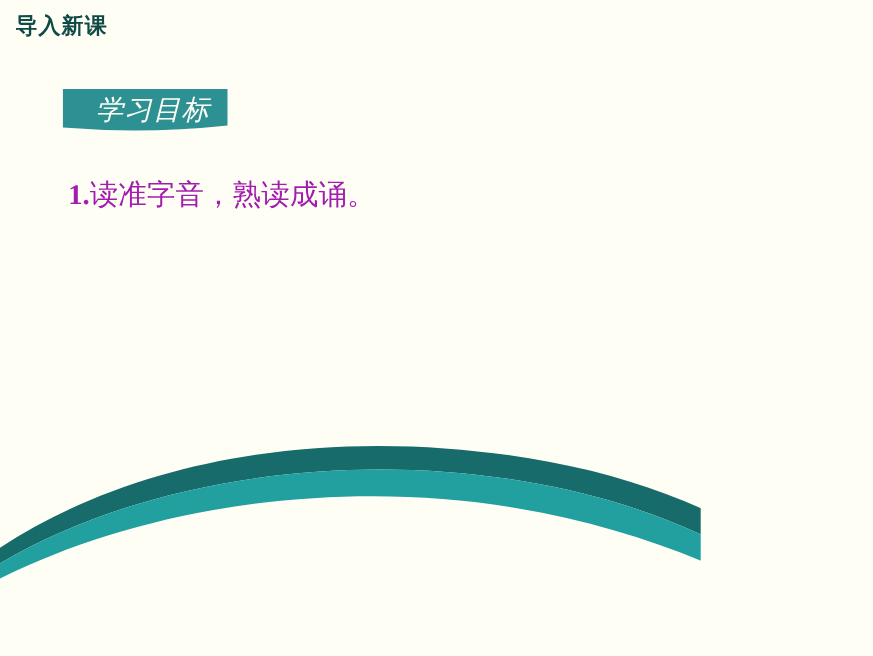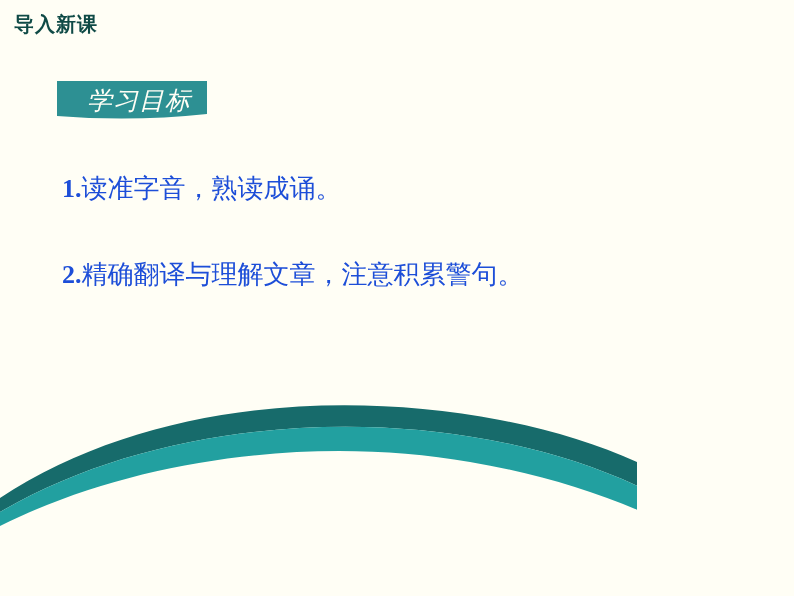--- a/index.html
+++ b/index.html
@@ -75,23 +75,23 @@
   #objectives {
     position: absolute;
     left: 62px;
     top: 160px;
     width: 700px;
   }
   .objective-line {
     font-family: "Liberation Serif", "DejaVu Serif", serif;
     font-size: 26px;
     line-height: 34px;
-    color: #1d4ed8;
+    color: #a21caf;
     white-space: nowrap;
-    margin: 12px 0 52px 0;
+    margin: 0 0 52px 0;
   }
   .objective-line:last-child {
     margin-bottom: 0;
   }
   .objective-index {
     font-family: "Liberation Serif", "DejaVu Serif", serif;
     font-weight: bold;
     font-size: 26px;
   }
 
@@ -116,23 +116,20 @@
     <svg id="goal-banner-shape" viewBox="0 0 150 38" preserveAspectRatio="none">
       <path d="M0,0 L150,0 L150,33 Q75,41 0,35 Z" fill="#2d9093"></path>
     </svg>
     <div id="goal-banner-label">学习目标</div>
   </div>
 
   <div id="objectives">
     <p class="objective-line">
       <span class="objective-index">1.</span><span>读准字音，熟读成诵。</span>
     </p>
-    <p class="objective-line">
-      <span class="objective-index">2.</span><span>精确翻译与理解文章，注意积累警句。</span>
-    </p>
   </div>
 
   <svg id="bottom-swoosh" viewBox="0 0 794 196" preserveAspectRatio="none">
 
     <path d="M0,98 C140,6 330,-12 500,20 C640,46 740,110 794,176
              L794,196 C720,120 620,64 490,40 C330,10 140,30 0,112 Z" fill="#176b6b"></path>
 
     <path d="M0,112 C140,30 330,10 490,40 C620,64 720,120 794,196
              L794,196 C700,132 600,84 470,62 C320,36 140,56 0,126 Z" fill="#22a0a0"></path>
   </svg>

